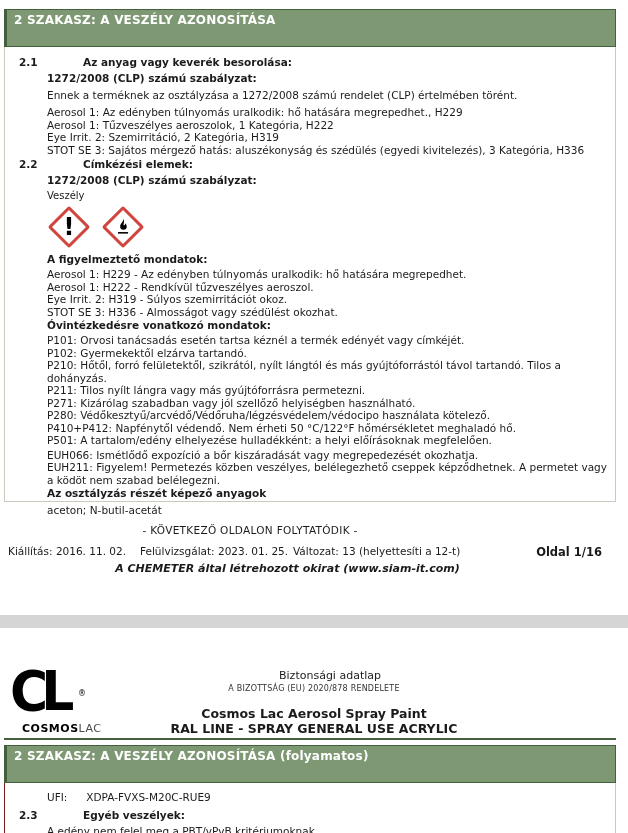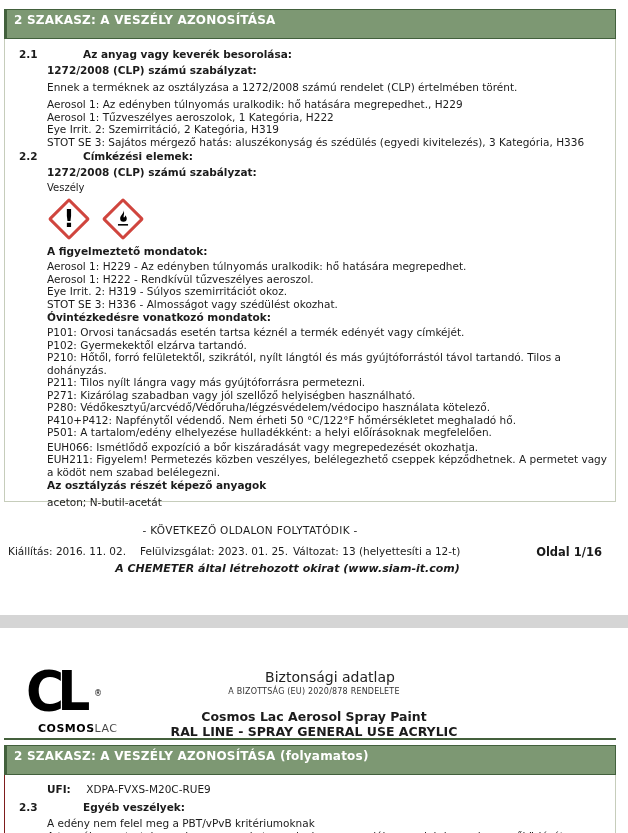--- a/index.html
+++ b/index.html
@@ -7,21 +7,21 @@
   body {
     width:628px; height:833px; position:relative; overflow:hidden;
     font-family:"DejaVu Sans","Liberation Sans",sans-serif;
     font-size:10.5px; color:#1b1b1b; -webkit-font-smoothing:antialiased;
   }
   .content-box {
     position:absolute; left:4px; top:9px; width:612px; height:493px;
     border:1px solid #c6cdbb; background:#fff;
   }
   .section-bar {
-    margin:-1px -1px 0 -1px; height:30px;
+    margin:-1px -1px 0 -1px; height:38px;
     background:#7d9873; border:1px solid #42603c; border-left-width:3px;
     color:#ffffff; font-weight:bold; font-size:12px; line-height:20px;
     padding-left:7px; letter-spacing:0.2px;
   }
   .box-content { padding:5px 8px 0 0; }
   .row { display:flex; margin-top:4px;gap:36px; }
   .num { flex:none; width:42px; padding-left:14px; font-weight:bold; }
   .bold { font-weight:bold; }
   .ind { margin-left:42px; }
   .line { line-height:12px; }
@@ -55,42 +55,42 @@
   .meta-page { right:14px; font-weight:bold; font-size:11.5px; }
   .p1-credit {
     position:absolute; top:562px; left:0; width:575px; text-align:center;
     font-weight:bold; font-style:italic; font-size:11px;
   }
   .page-separator {
     position:absolute; top:615px; left:0; width:628px; height:13px;
     background:#d5d5d5;
   }
   
-  .logo { position:absolute; left:10px; top:664px; width:110px;margin-left:16px; }
+  .logo { position:absolute; left:10px; top:664px; width:110px; }
   .logo-mark {
     font-weight:bold; font-size:52px; letter-spacing:-7px; line-height:52px;
     color:#000; transform:scaleY(1.05); transform-origin:top left; position:relative;
   }
   .logo-reg { position:absolute; top:2px; left:68px; font-size:8px; font-weight:normal; letter-spacing:0; }
   .logo-text { font-size:11px; letter-spacing:0.5px; margin-top:6px; margin-left:12px; }
   .logo-text .lt-bold { font-weight:bold; color:#000; }
   .logo-text .lt-light { color:#4a4a4a; }
   .letterhead-center { position:absolute; top:669px; left:0; width:628px; text-align:center; }
-  .lh-doc-type { font-size:14px; color:#222;padding-left:32px; }
+  .lh-doc-type { font-size:11px; color:#222;padding-left:32px; }
   .lh-regulation { font-size:8px; margin-top:2px; color:#333; letter-spacing:0.2px; }
   .lh-product { font-weight:bold; font-size:12.5px; margin-top:13px; line-height:15px; }
   .lh-product2 { font-weight:bold; font-size:12.5px; line-height:15px; }
   .p2-rule { position:absolute; top:738px; left:4px; width:612px; height:2px; background:#44603c; }
   .content-box2 {
     position:absolute; left:4px; top:745px; width:612px; height:88px;
     border-left:1px solid #7f1d1d; border-right:1px solid #c6cdbb; background:#fff;
   }
   .content-box2 .section-bar { margin:0 -1px 0 -1px; }
   .ufi-row { margin:8px 0 0 42px; line-height:13px; }
-  .ufi-label { font-weight:bold; display:inline-block; min-width:28px; }
+  .ufi-label { font-weight:normal; display:inline-block; min-width:28px; }
   .ufi-value { margin-left:8px; }
   .cb2-lines { margin-left:42px; }
   .cb2-lines div { line-height:13px; }
 </style>
 </head>
 <body>
 
 <div class="content-box">
   <div class="section-bar">
     <span>2 SZAKASZ: A VESZÉLY AZONOSÍTÁSA</span>

